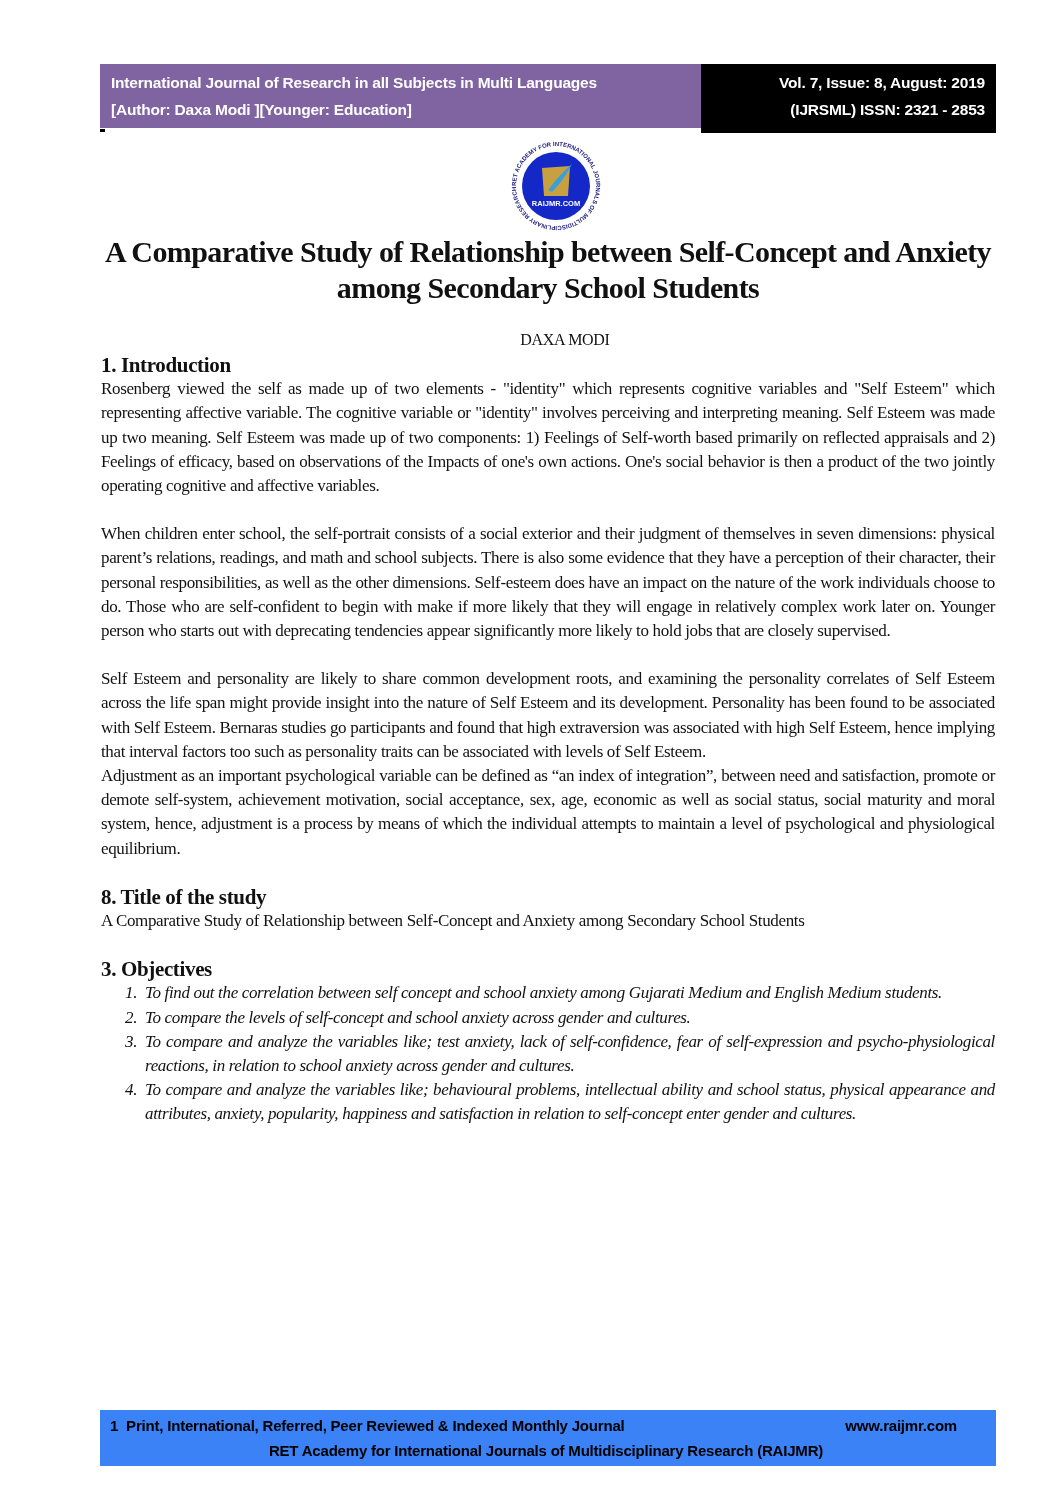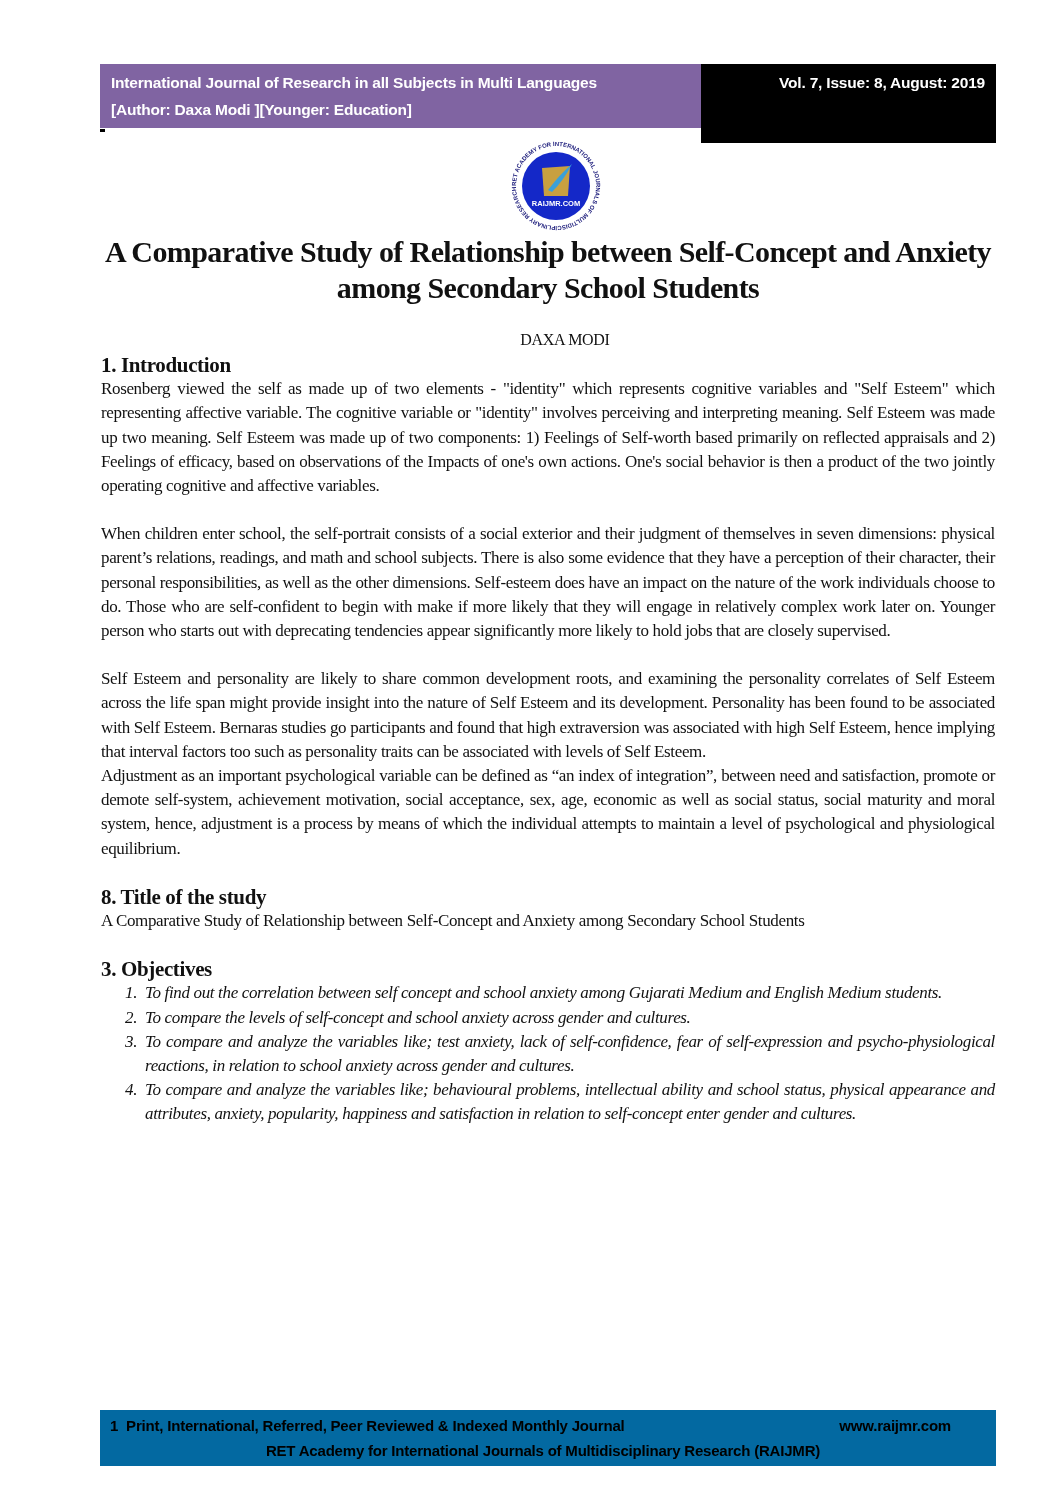--- a/index.html
+++ b/index.html
@@ -11,21 +11,21 @@
       position: absolute; left: 100px; top: 64px; width: 896px; height: 64px;
       display: flex;
     }
     .header-left {
       background: #8064a2; color: #fff; width: 601px; height: 64px;
       font-family: "Liberation Sans", sans-serif; font-weight: bold;
       font-size: 15.5px; line-height: 27px; padding: 5px 8px 0 11px; box-sizing: border-box;
       letter-spacing: -0.2px;
     }
     .header-right {
-      background: #000; color: #fff; flex: 1; height: 79px;
+      background: #000; color: #fff; flex: 1; height: 69px;
       font-family: "Liberation Sans", sans-serif; font-weight: bold;
       font-size: 15.5px; line-height: 27px; padding: 5px 11px 0 0; box-sizing: border-box;
       text-align: right; letter-spacing: -0.2px;
     }
     .header-mark { position: absolute; left: 100px; top: 129px; width: 5px; height: 3px; background: #000; }
     .logo {
       position: absolute; left: 508px; top: 138px; width: 96px; height: 96px;
     }
     .title {
       position: absolute; left: 100px; top: 234px; width: 896px; text-align: center;
@@ -42,37 +42,38 @@
     }
     .content h2 {
       font-size: 21px; font-weight: bold; margin: 0; line-height: 24.2px;
     }
     .content p { margin: 0; text-align: justify; }
     .gap { height: 24px; }
     ol { margin: 0; padding-left: 40px; }
     ol li { text-align: justify; padding-left: 4px; font-style: italic; }
     .footer {
       position: absolute; left: 100px; top: 1410px; width: 896px; height: 56px;
-      background: #0369a1; color: #000;
+      background: #3b82f6; color: #000;
       font-family: "Liberation Sans", sans-serif; font-weight: bold; font-size: 15px;
-      box-sizing: border-box; padding: 3px 20px 0 10px; line-height: 25px; letter-spacing: -0.2px;
+      box-sizing: border-box; padding: 3px 14px 0 10px; line-height: 25px; letter-spacing: -0.2px;
     }
     .footer-row1 { display: flex; justify-content: space-between; padding-right: 25px; }
     .footer-row2 { text-align: center; }
   </style>
 </head>
 <body>
 
 <div class="header">
   <div class="header-left">
     <div>International Journal of Research in all Subjects in Multi Languages</div>
     <div>[Author: Daxa Modi ][Younger: Education]</div>
   </div>
   <div class="header-right">
     <div>Vol. 7, Issue: 8, August: 2019</div>
+    <div>(IJRSML)  ISSN: 2321 - 2853</div>
   </div>
 </div>
 <div class="header-mark"></div>
 
 <div class="logo">
   <svg width="96" height="96" viewBox="0 0 96 96">
     <defs>
       <path id="ring" d="M48,48 m-40,0 a40,40 0 1,1 80,0 a40,40 0 1,1 -80,0"></path>
     </defs>
     <circle cx="48" cy="48" r="46" fill="#fff"></circle>

